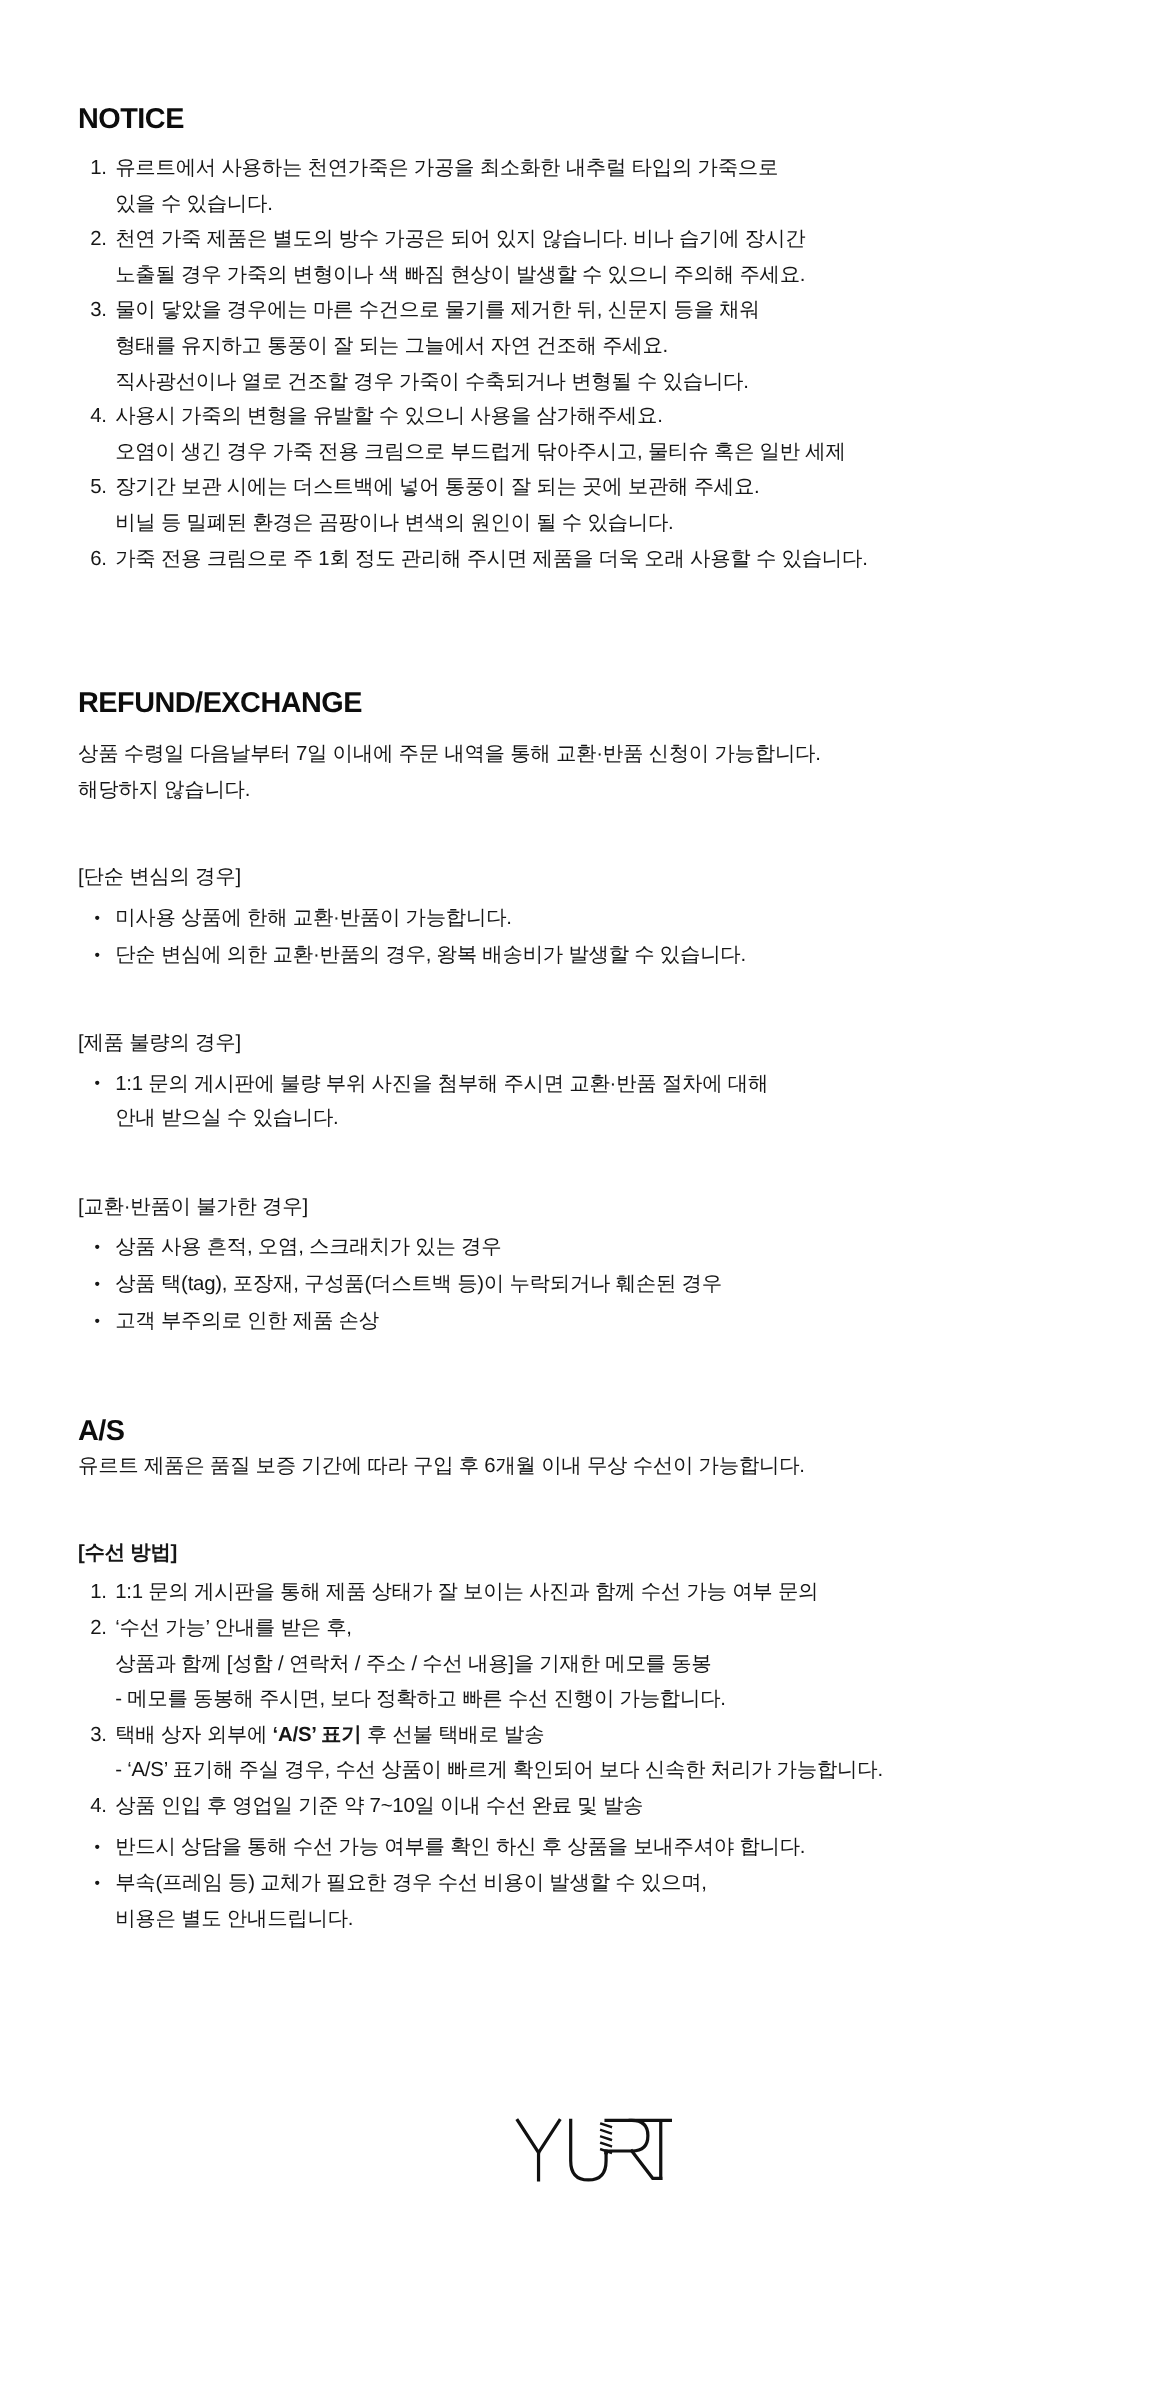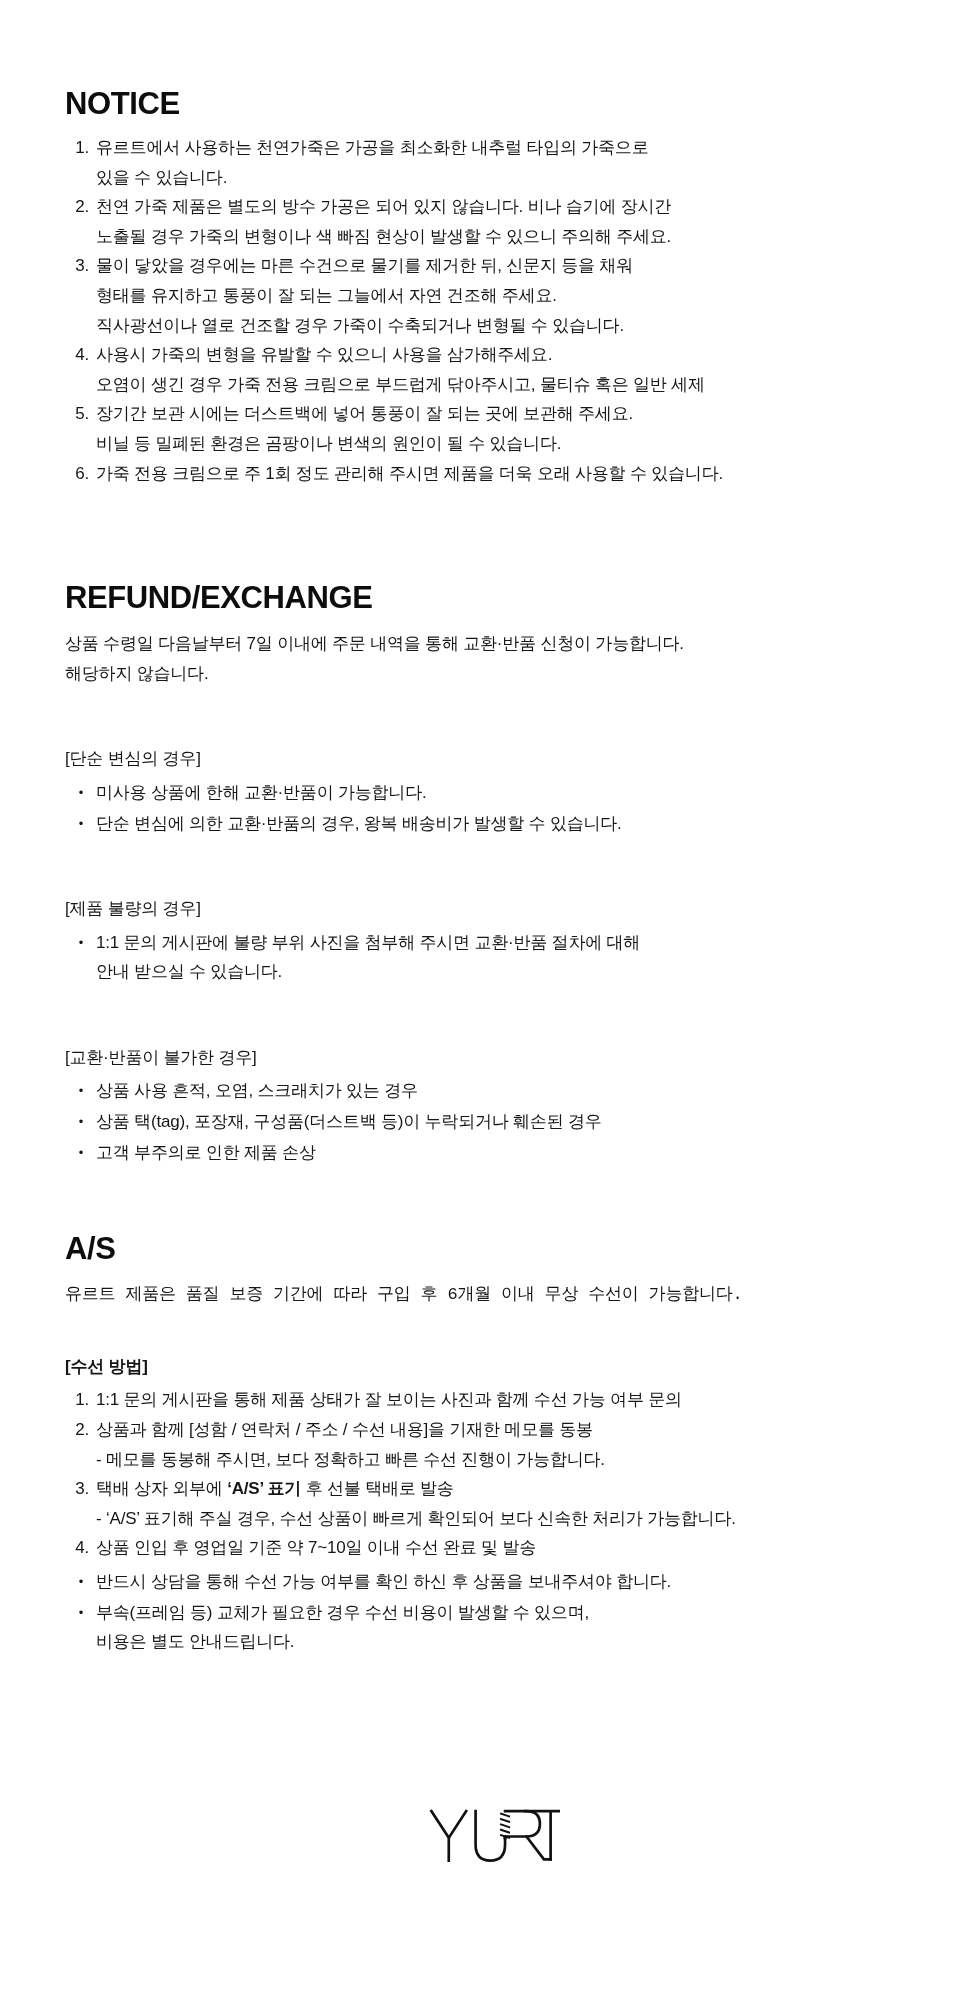--- a/index.html
+++ b/index.html
@@ -8,46 +8,46 @@
     height: 2003px;
     background: #ffffff;
     color: #161616;
     font-family: "Liberation Sans", sans-serif;
     overflow: hidden;
   }
   .content { padding: 86px 40px 0 65px; box-sizing: border-box; }
 
   h1.section-title {
     margin: 0;
-    font-size: 31px;
+    font-size: 24px;
     font-weight: 700;
     letter-spacing: -0.4px;
     color: #0d0d0d;
   }
   .body-text { font-size: 17px; line-height: 29.6px; letter-spacing: -0.2px; }
 
   
   .num-list { margin-top: 11px; }
   .li { display: flex; align-items: flex-start; }
   .li .num { flex: none; width: 24px; text-align: right; margin-right: 7px; }
   .li .lines { flex: 1; }
 
   
   .bl { display: flex; align-items: flex-start; margin-top: 1px; }
   .bl .dot { flex: none; width: 12px; margin-left: 10px; margin-right: 9px; text-align: center; font-size: 13px; line-height: 29.6px; }
   .bl .lines { flex: 1; }
 
   .section-refund { margin-top: 92px; }
   .section-refund .intro { margin-top: 13px; }
-  .group { margin-top: 56px; }
+  .group { margin-top: 44px; }
   .group-heading { font-weight: 400; }
   .group .bullets { margin-top: 4px; }
 
   .section-as { margin-top: 64px; }
-  .section-as .intro { margin-top: 13px; font-family: Liberation Mono, monospace; }
+  .section-as .intro { margin-top: 0; }
   .sub-heading-bold { font-weight: 700; margin-top: 42px; }
   .sub-block { margin-top: 4px; }
   strong { font-weight: 700; text-align: center; }
 
   .footer { margin-top: 150px; text-align: center; }
   .logo-wrap { display: inline-block; }
   .sr-only {
     position: absolute; width: 1px; height: 1px;
     overflow: hidden; clip: rect(0 0 0 0); white-space: nowrap;
   }
@@ -187,20 +187,21 @@
       <div class="li">
         <span class="num">1.</span>
         <div class="lines">
             <div>1:1 문의 게시판을 통해 제품 상태가 잘 보이는 사진과 함께 수선 가능 여부 문의</div>
           </div>
       </div>
 
       <div class="li">
         <span class="num">2.</span>
         <div class="lines">
+          <div>‘수선 가능’ 안내를 받은 후,</div>
           <div>상품과 함께 [성함 / 연락처 / 주소 / 수선 내용]을 기재한 메모를 동봉</div>
           <div>- 메모를 동봉해 주시면, 보다 정확하고 빠른 수선 진행이 가능합니다.</div>
         </div>
       </div>
 
       <div class="li">
         <span class="num">3.</span>
         <div class="lines">
           <div><span>택배 상자 외부에 </span><strong>‘A/S’ 표기</strong><span> 후 선불 택배로 발송</span></div>
           <div>- ‘A/S’ 표기해 주실 경우, 수선 상품이 빠르게 확인되어 보다 신속한 처리가 가능합니다.</div>

